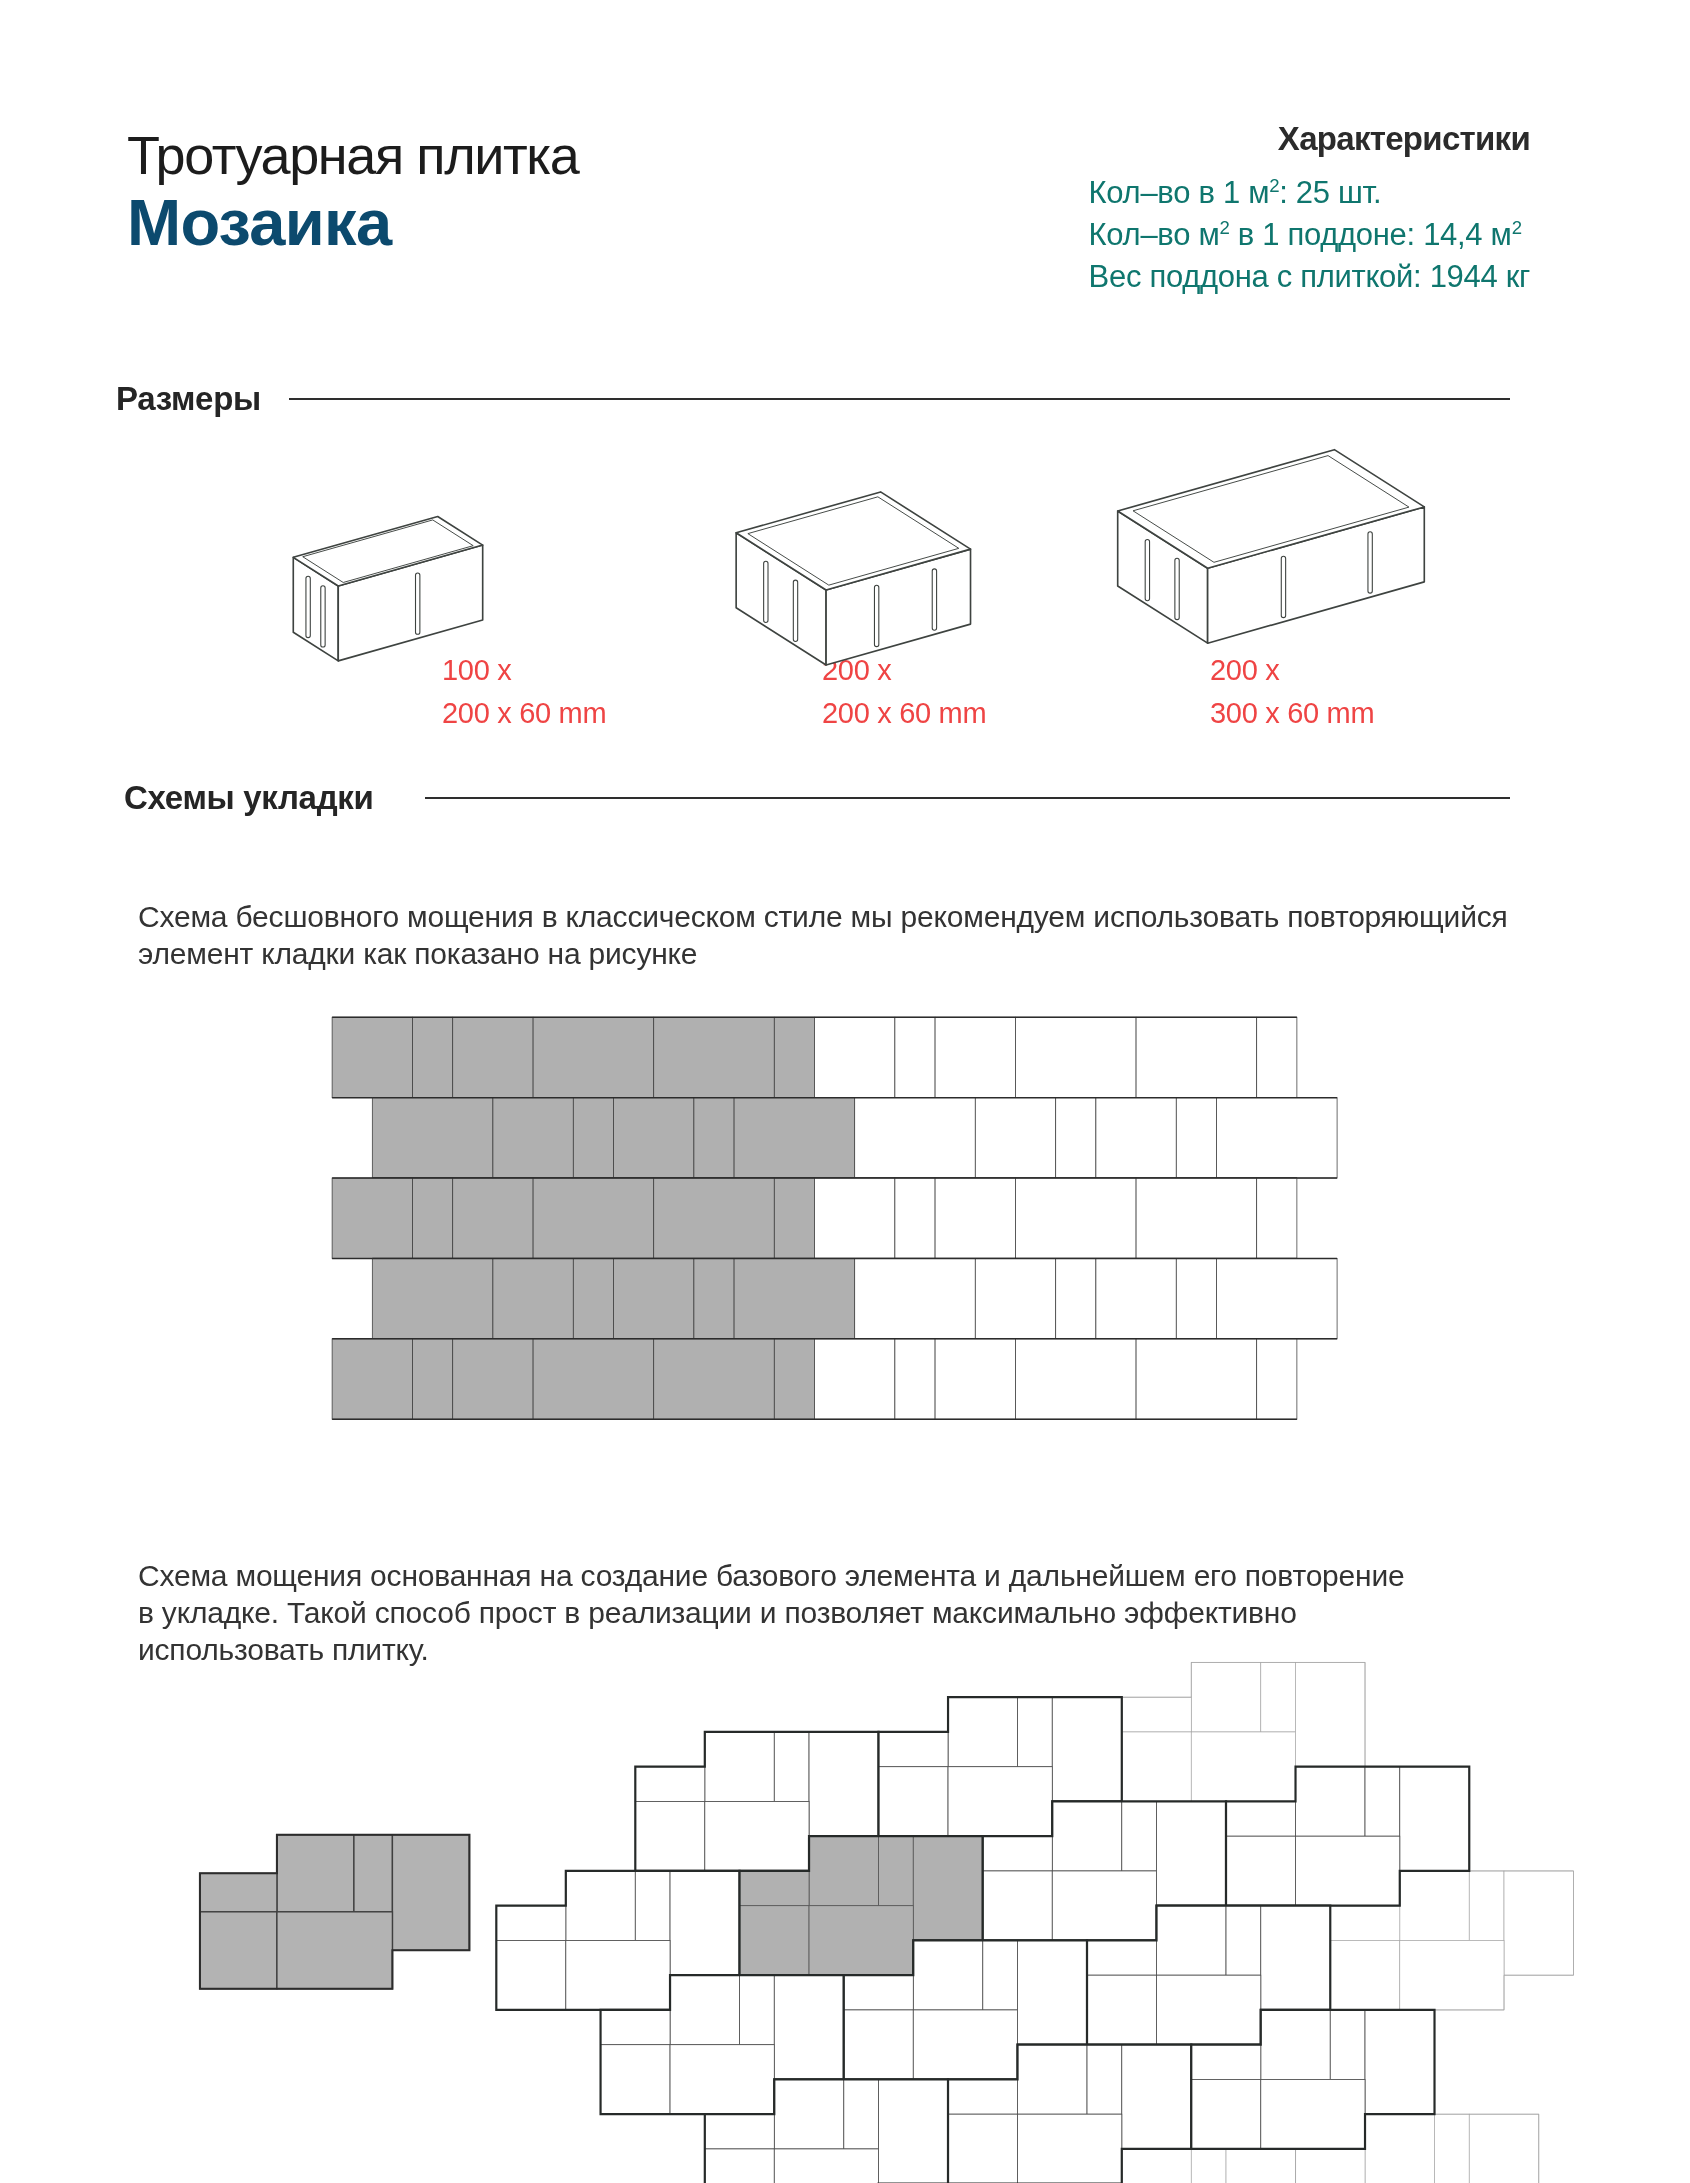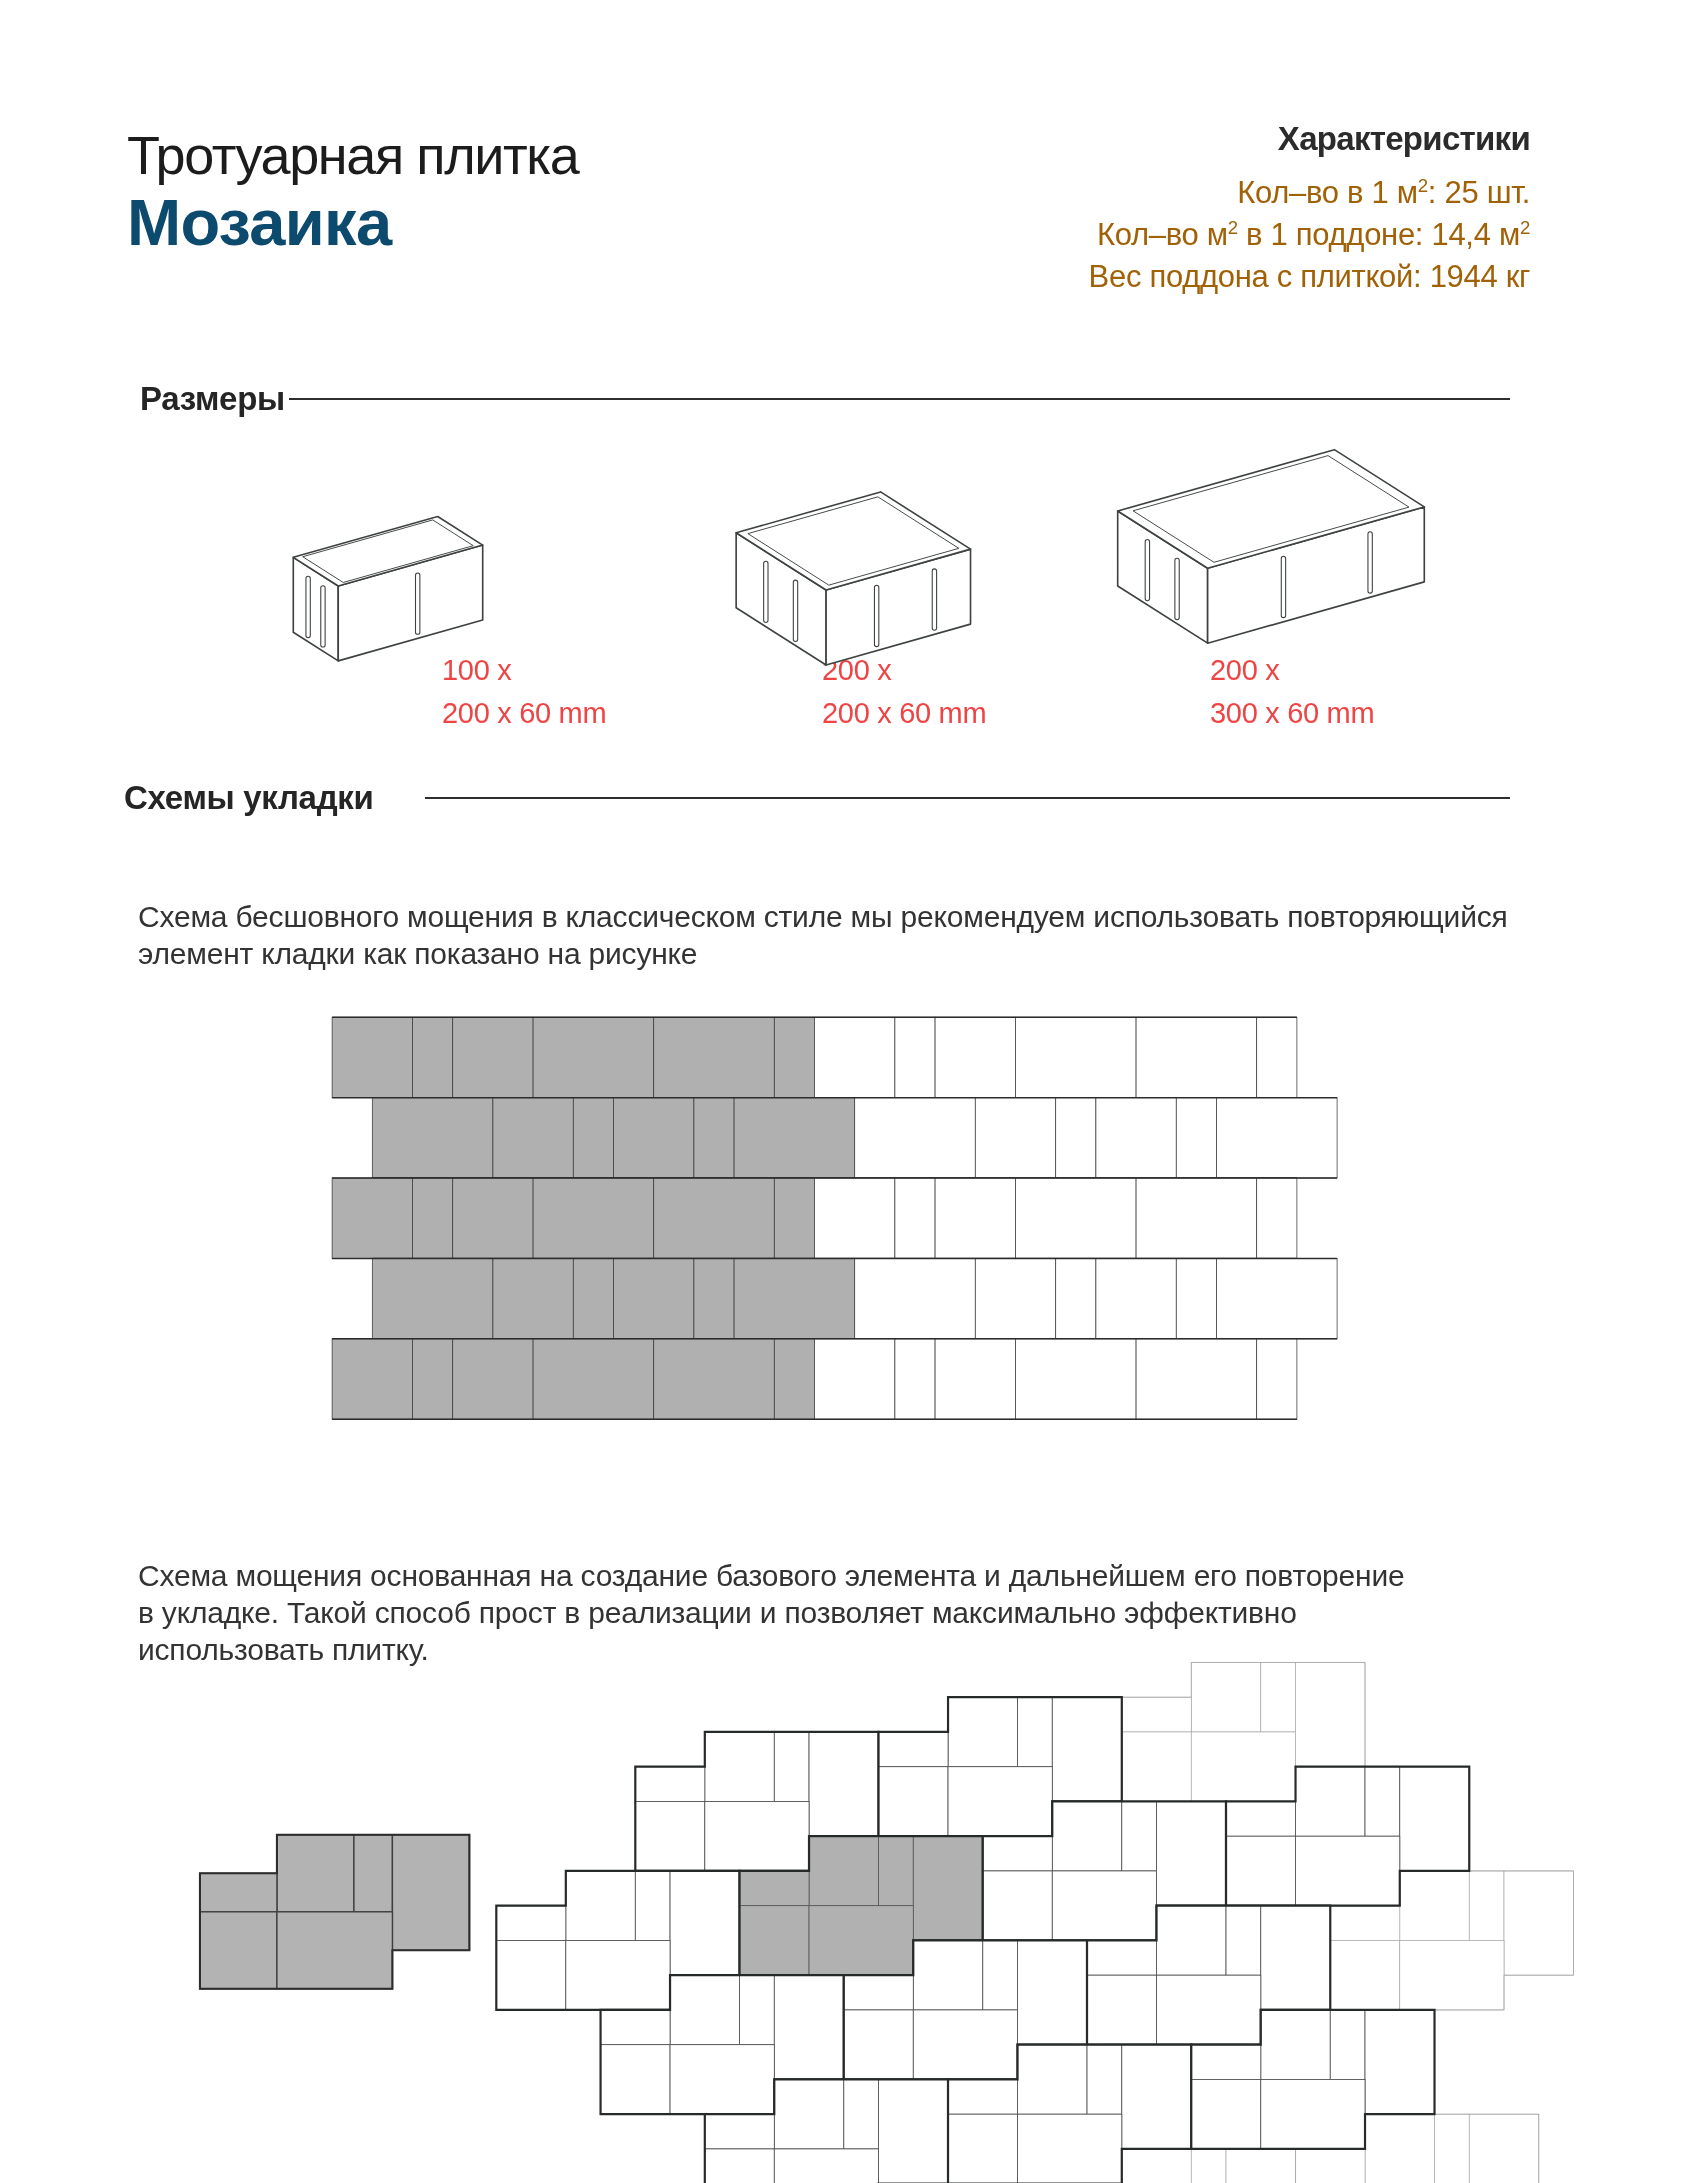--- a/index.html
+++ b/index.html
@@ -2,42 +2,42 @@
 <html style="font-size:11px"><head>
 <meta charset="utf-8">
 <style>
   html,body{margin:0;padding:0;background:#ffffff;}
   body{width:1691px;height:2183px;position:relative;overflow:hidden;
        font-family:"Liberation Sans","DejaVu Sans",sans-serif;color:#373737;}
   .abs{position:absolute;}
   .title-l1{left:127px;top:121px;font-size:54px;font-weight:400;letter-spacing:-1.4px;color:#1c1c1c;line-height:68px;}
   .title-l2{left:127px;top:189px;font-size:65px;font-weight:700;letter-spacing:-0.7px;color:#0c4a6e;line-height:68px;}
   .chars-title{right:161px;top:120px;font-size:33px;font-weight:700;color:#2b2b2b;letter-spacing:-0.7px;}
-  .chars-lines{right:161px;top:172px;text-align:right;font-size:31px;line-height:42px;color:#a16207;letter-spacing:-0.3px;}
+  .chars-lines{right:161px;top:172px;text-align:left;font-size:31px;line-height:42px;color:#0f766e;letter-spacing:-0.3px;}
   .chars-lines sup{font-size:60%;line-height:0;}
   .section-h{font-size:33px;font-weight:700;color:#252525;letter-spacing:-0.3px;}
   .rule{position:absolute;height:2px;background:#2e2e2e;}
   .para{font-size:30px;line-height:37px;color:#333333;letter-spacing:-0.2px;}
   .size-label{position:absolute;font-size:29px;line-height:43px;color:#ef4444;letter-spacing:-0.3px;white-space:pre;}
   svg{position:absolute;left:0;top:0;}
 </style>
 </head>
 <body>
 
 <div class="abs title-l1">Тротуарная плитка</div>
 <div class="abs title-l2">Мозаика</div>
 
 <div class="abs chars-title">Характеристики</div>
 <div class="abs chars-lines" id="chars-lines">
     <div><span>Кол–во в 1 м</span><sup>2</sup><span>: 25 шт.</span></div>
     <div><span>Кол–во м</span><sup>2</sup><span> в 1 поддоне: 14,4 м</span><sup>2</sup></div>
     <div><span>Вес поддона с плиткой: 1944 кг</span></div>
   </div>
 
-<div class="abs section-h" style="left:140px;top:380px;">Размеры</div>
+<div class="abs section-h" style="left:116px;top:380px;">Размеры</div>
 <div class="rule" style="left:289px;top:398px;width:1221px;"></div>
 
 <div class="abs section-h" style="left:124px;top:779px;">Схемы укладки</div>
 <div class="rule" style="left:425px;top:797px;width:1085px;"></div>
 
 <div class="abs para" style="left:138px;top:898px;width:1431px;" id="para1">
     <div>Схема бесшовного мощения в классическом стиле мы рекомендуем использовать повторяющийся</div>
     <div>элемент кладки как показано на рисунке</div>
   </div>
 <div class="abs para" style="left:138px;top:1557px;width:1431px;" id="para2">

